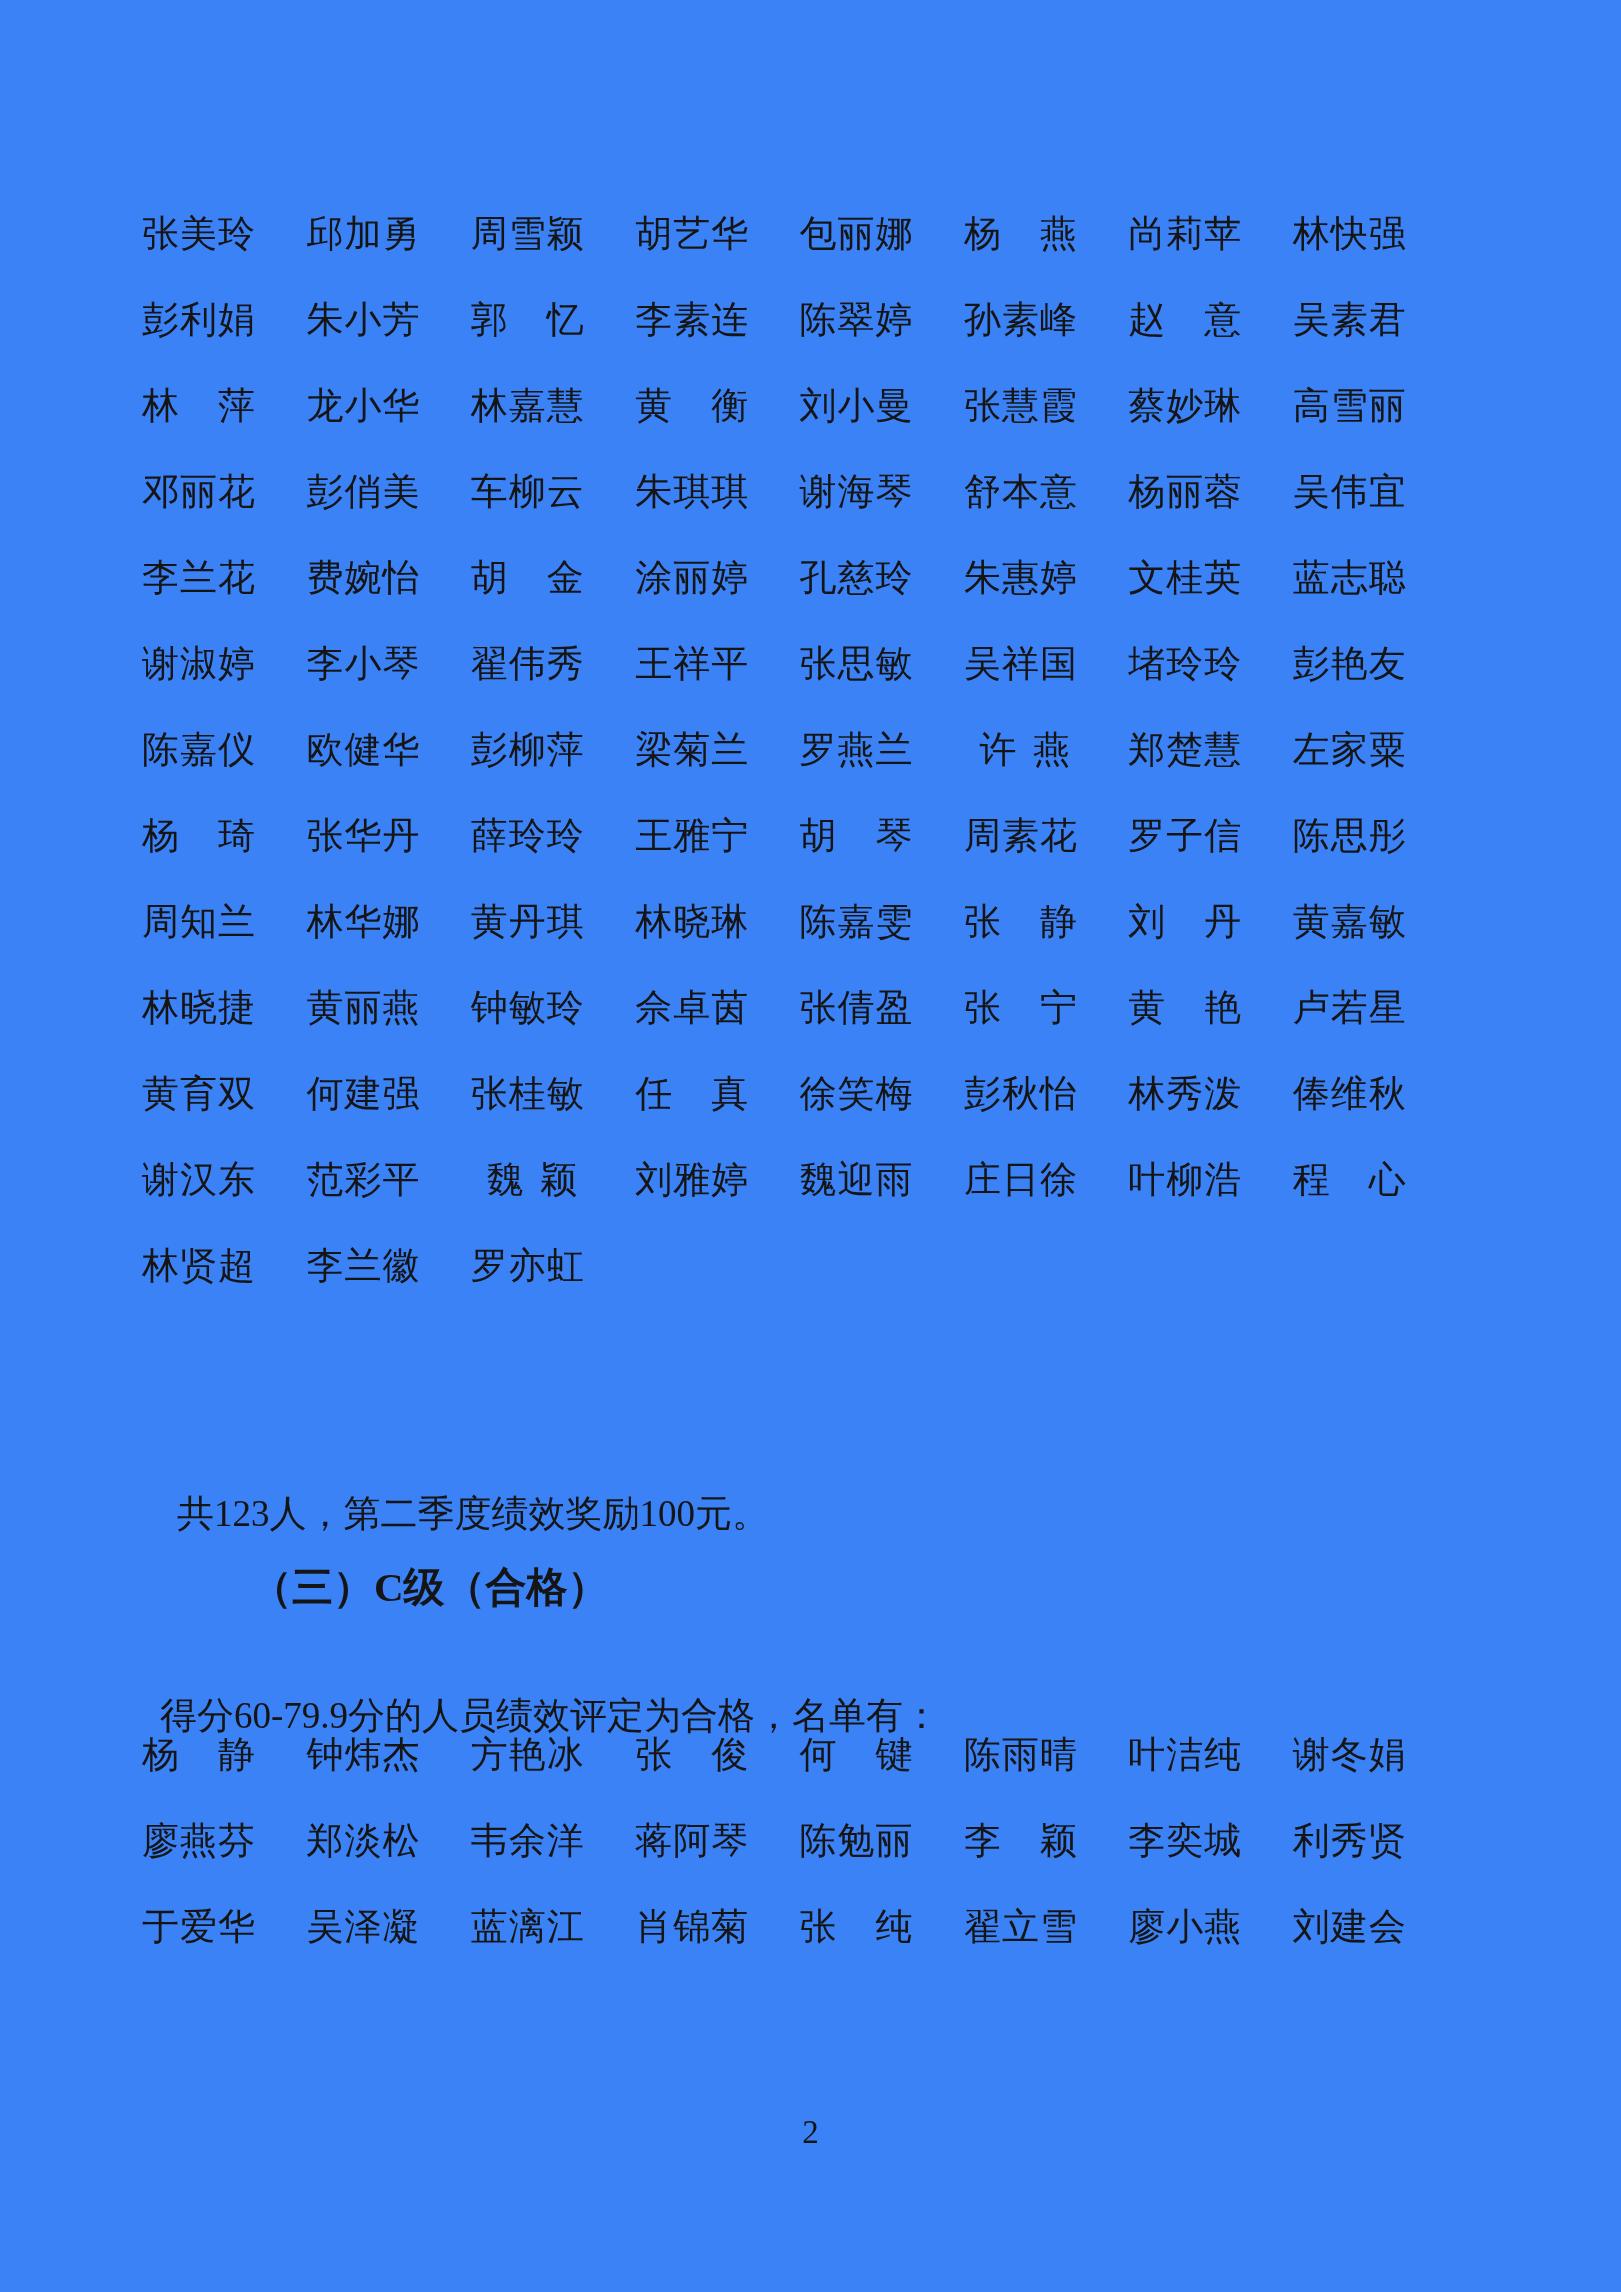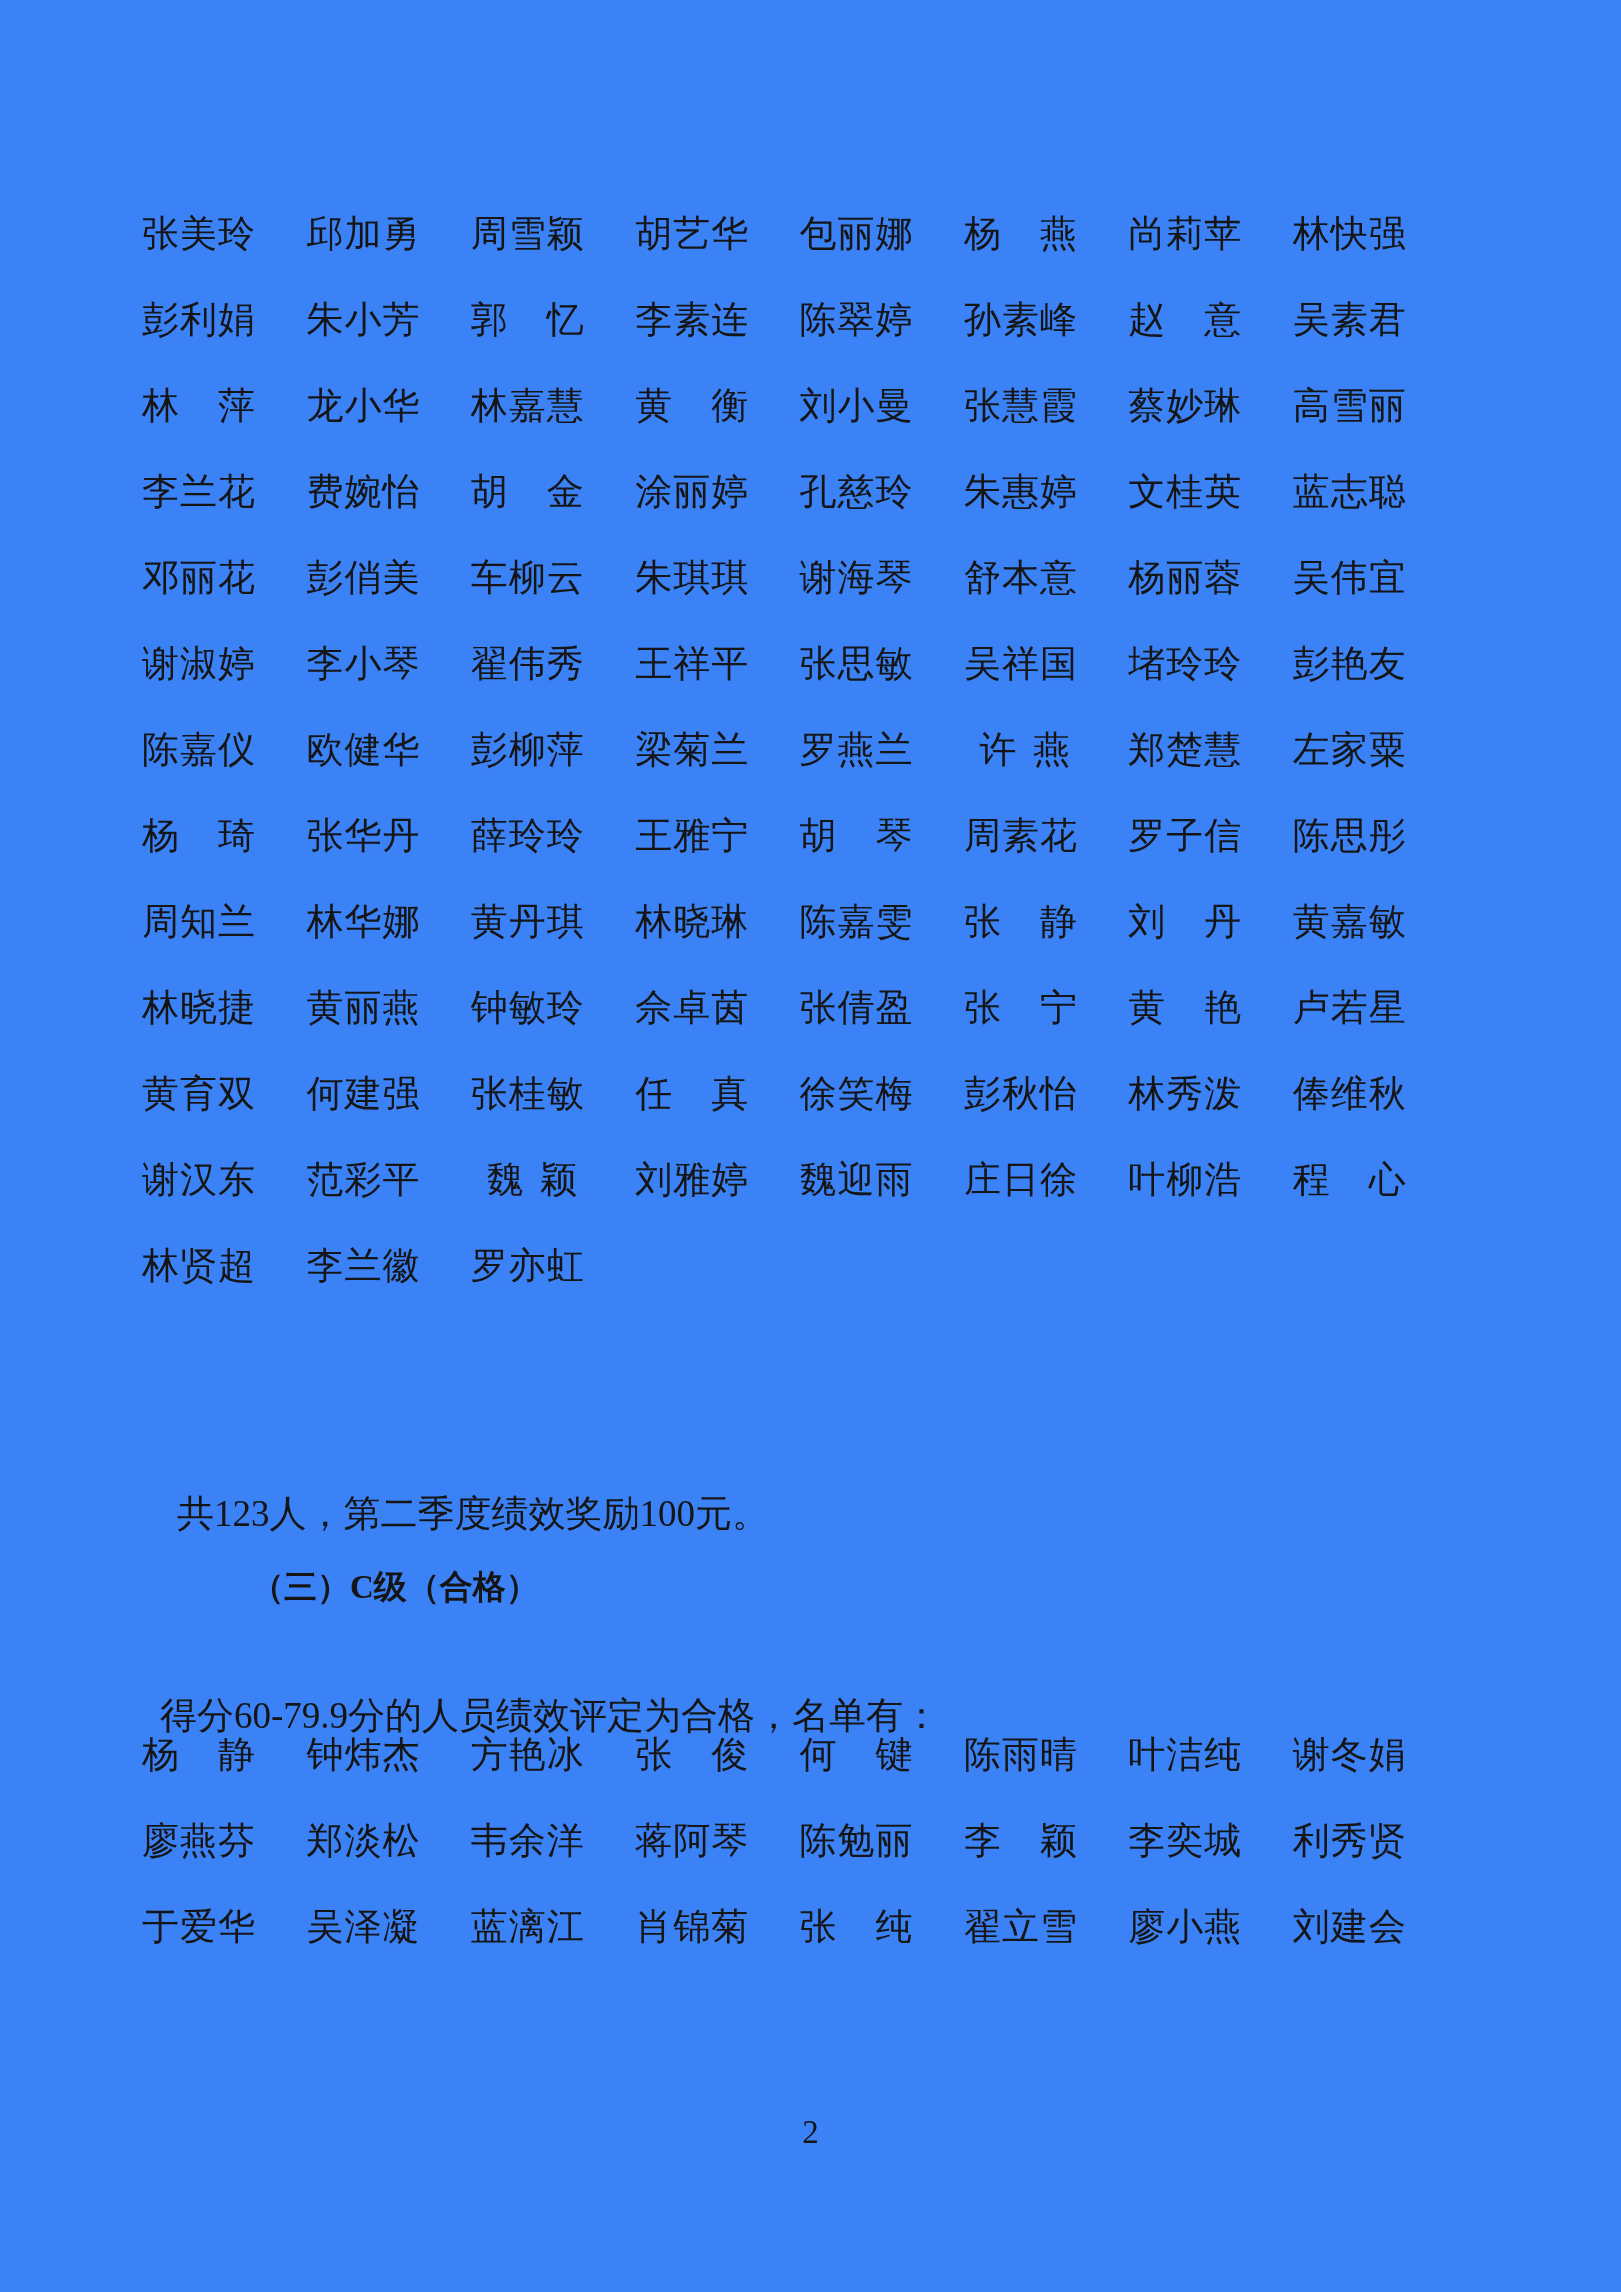--- a/index.html
+++ b/index.html
@@ -47,21 +47,21 @@
     position: absolute;
     font-size: 37px;
     line-height: 47px;
     white-space: pre;
   }
   .summary-line { left: 177px; top: 1490px; }
   .c-heading {
     left: 251px;
     top: 1564px;
     font-weight: bold;
-    font-size: 33px;
+    font-size: 41px;
   }
   .c-intro { left: 160px; top: 1692px; }
   .page-number {
     position: absolute;
     left: 0;
     top: 2111px;
     width: 100%;
     text-align: center;
     font-size: 33px;
     line-height: 43px;
@@ -97,40 +97,40 @@
         <div class="name-cell">林　萍</div>
         <div class="name-cell">龙小华</div>
         <div class="name-cell">林嘉慧</div>
         <div class="name-cell">黄　衡</div>
         <div class="name-cell">刘小曼</div>
         <div class="name-cell">张慧霞</div>
         <div class="name-cell">蔡妙琳</div>
         <div class="name-cell">高雪丽</div>
       </div>
       <div class="name-row">
+        <div class="name-cell">邓丽花</div>
+        <div class="name-cell">彭俏美</div>
+        <div class="name-cell">车柳云</div>
+        <div class="name-cell">朱琪琪</div>
+        <div class="name-cell">谢海琴</div>
+        <div class="name-cell">舒本意</div>
+        <div class="name-cell">杨丽蓉</div>
+        <div class="name-cell">吴伟宜</div>
+      </div>
+      <div class="name-row">
         <div class="name-cell">李兰花</div>
         <div class="name-cell">费婉怡</div>
         <div class="name-cell">胡　金</div>
         <div class="name-cell">涂丽婷</div>
         <div class="name-cell">孔慈玲</div>
         <div class="name-cell">朱惠婷</div>
         <div class="name-cell">文桂英</div>
         <div class="name-cell">蓝志聪</div>
       </div>
       <div class="name-row">
-        <div class="name-cell">邓丽花</div>
-        <div class="name-cell">彭俏美</div>
-        <div class="name-cell">车柳云</div>
-        <div class="name-cell">朱琪琪</div>
-        <div class="name-cell">谢海琴</div>
-        <div class="name-cell">舒本意</div>
-        <div class="name-cell">杨丽蓉</div>
-        <div class="name-cell">吴伟宜</div>
-      </div>
-      <div class="name-row">
         <div class="name-cell">谢淑婷</div>
         <div class="name-cell">李小琴</div>
         <div class="name-cell">翟伟秀</div>
         <div class="name-cell">王祥平</div>
         <div class="name-cell">张思敏</div>
         <div class="name-cell">吴祥国</div>
         <div class="name-cell">堵玲玲</div>
         <div class="name-cell">彭艳友</div>
       </div>
       <div class="name-row">

